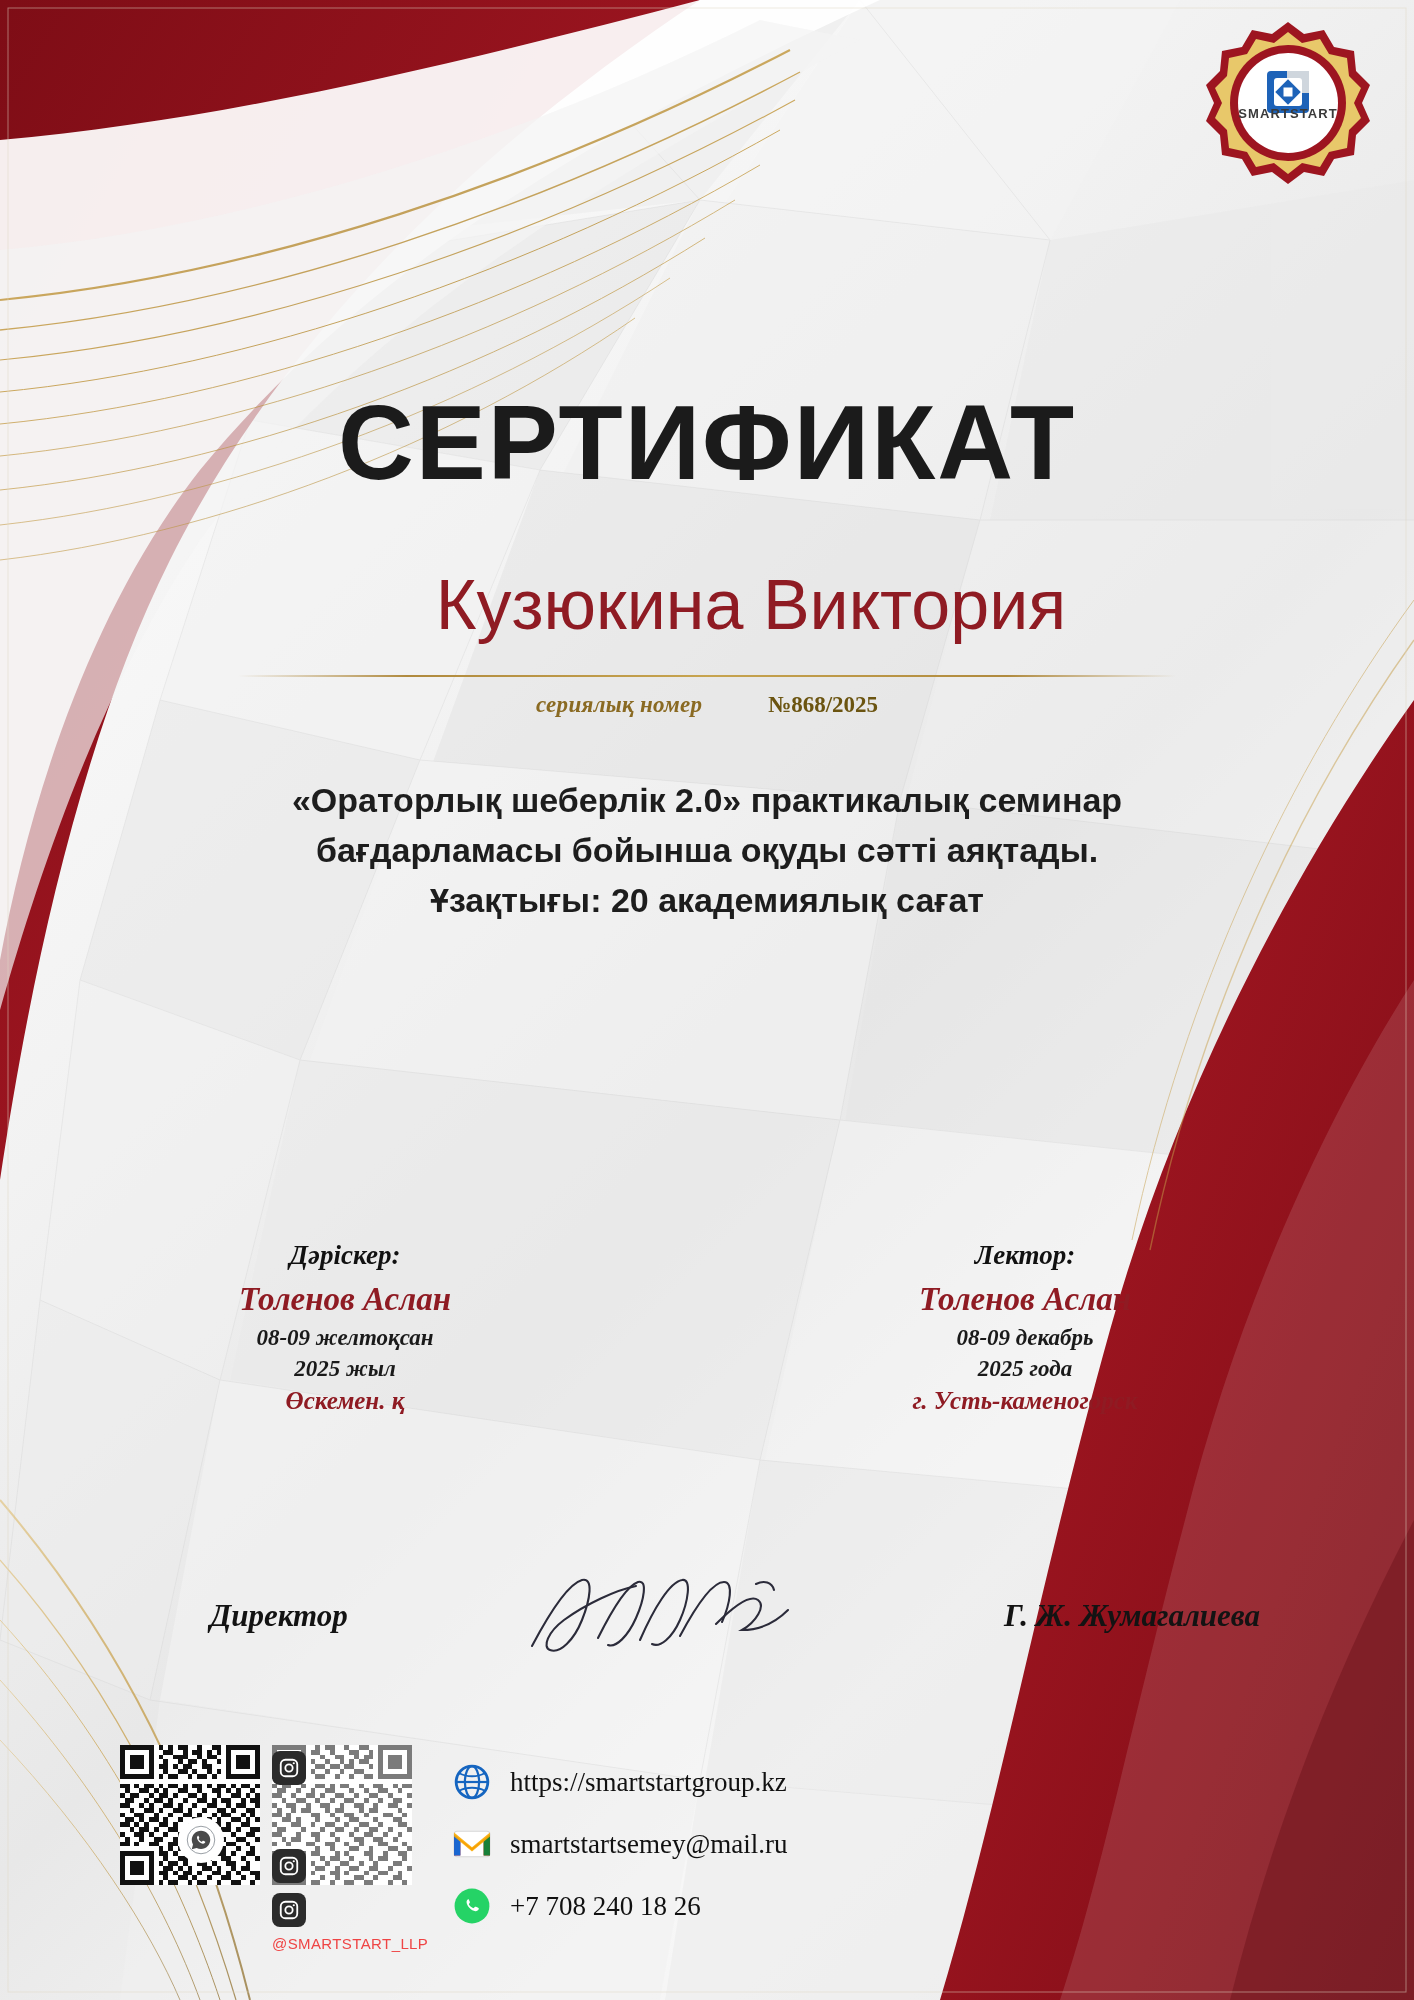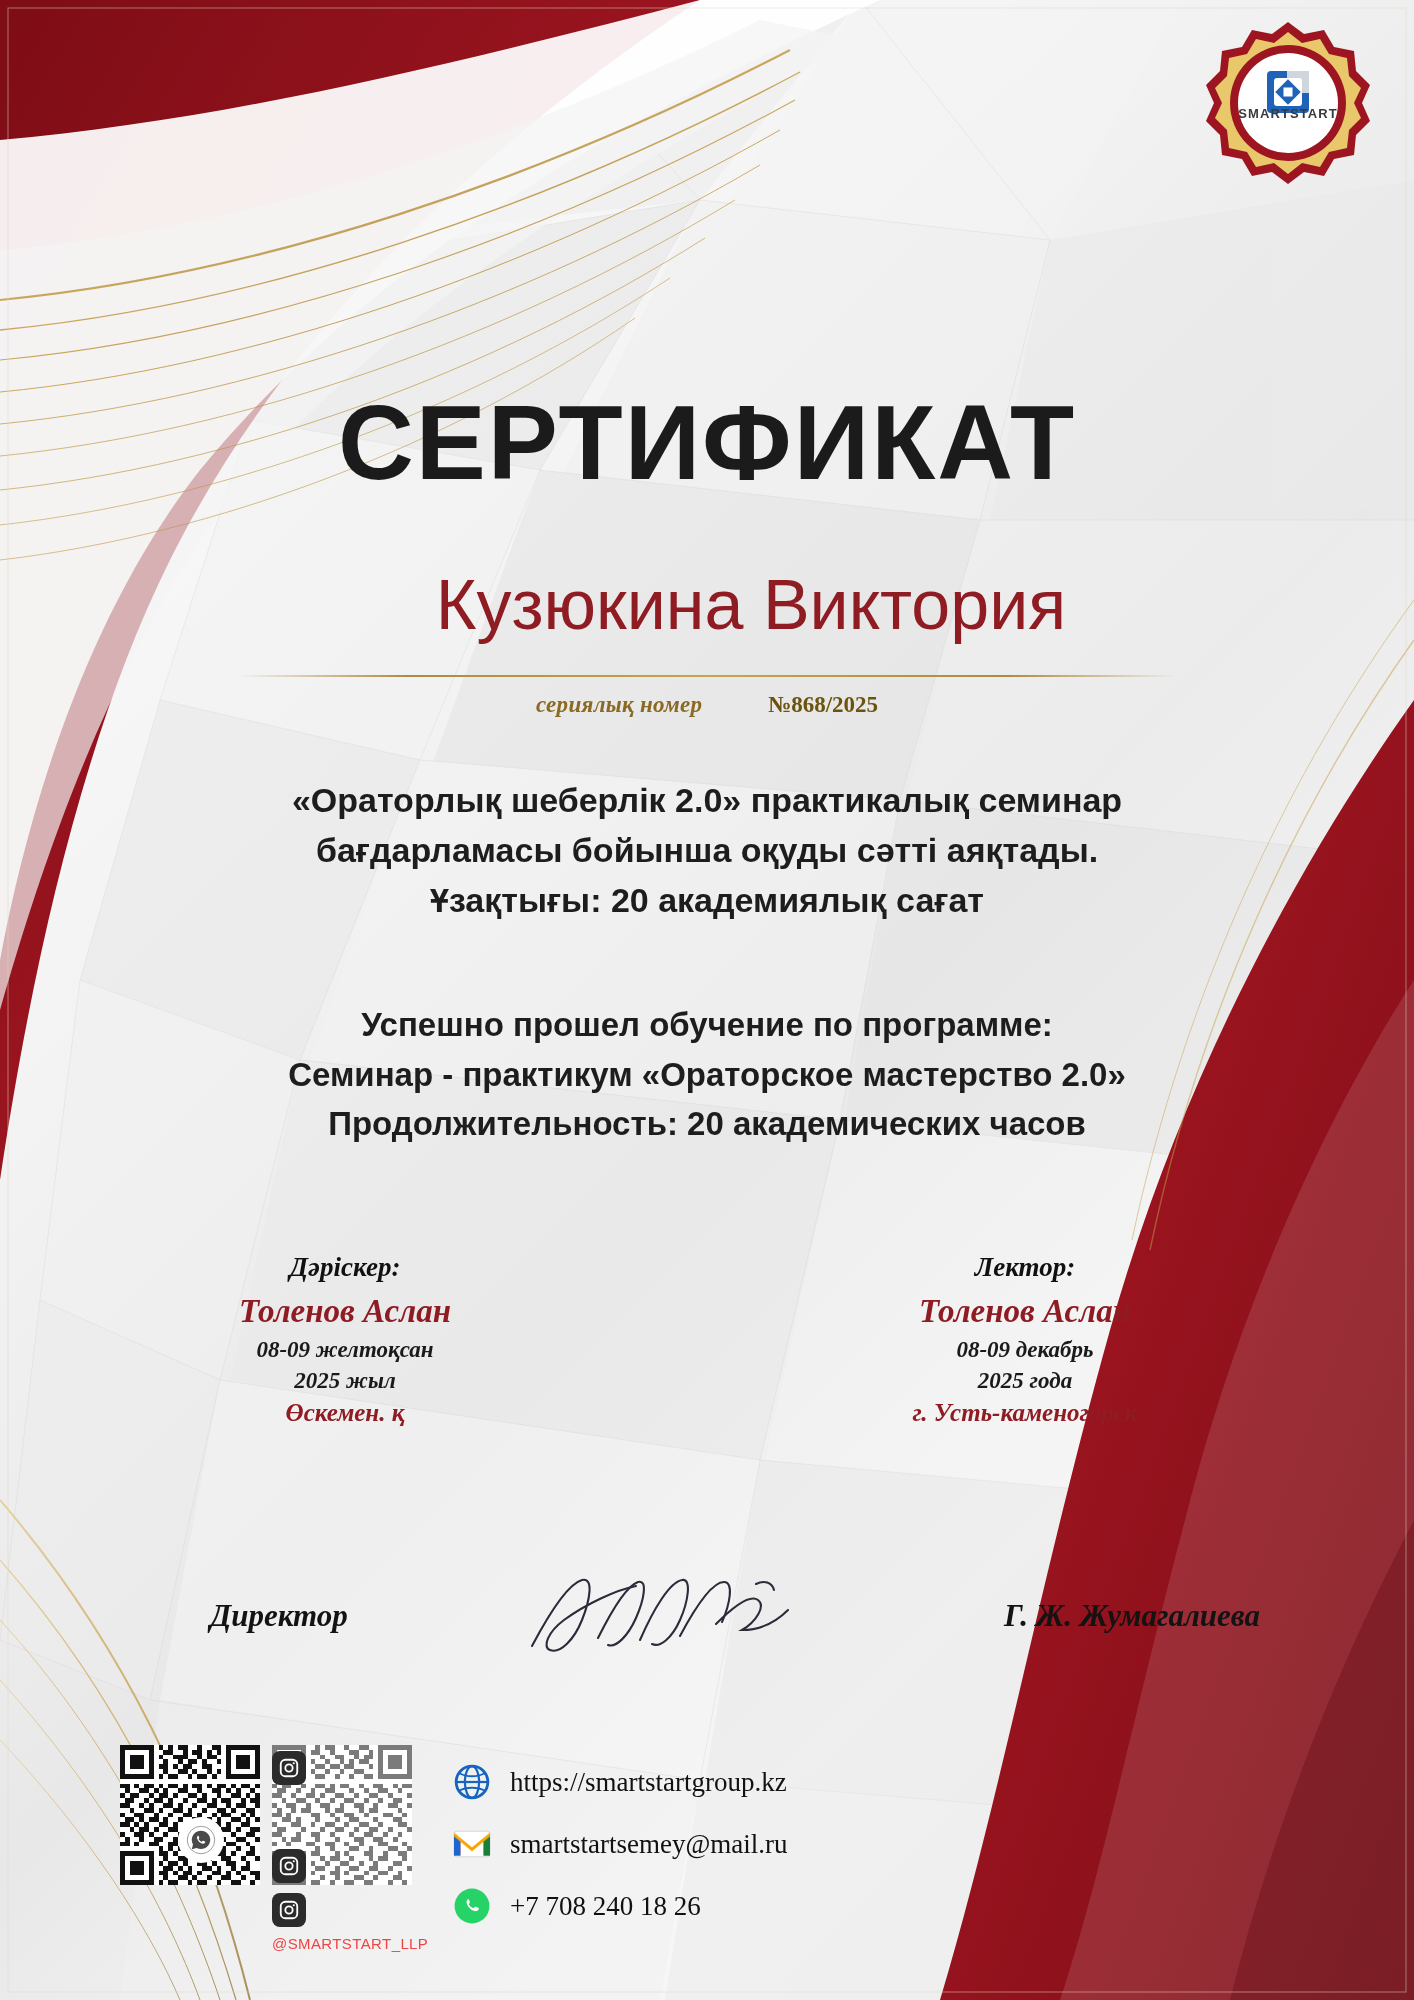--- a/index.html
+++ b/index.html
@@ -157,21 +157,20 @@
   }
   .lect-col.kz { left: 130px; }
   .lect-col.ru { left: 810px; }
 
   .lect-role {
     font-size: 27px;
     font-weight: bold;
     font-style: italic;
     color: #111;
     margin-bottom: 10px;
-    margin-top: 12px;
   }
   .lect-name {
     font-size: 33px;
     font-weight: bold;
     font-style: italic;
     color: #8f1b23;
     margin-bottom: 7px;
   }
   .lect-line {
     font-size: 23px;
@@ -442,25 +441,20 @@
       <span class="serial-label">сериялық номер</span>
       <span class="serial-value">№868/2025</span>
     </div>
 
     <div class="block-kz">
       <div>«Ораторлық шеберлік 2.0» практикалық семинар</div>
       <div>бағдарламасы бойынша оқуды сәтті аяқтады.</div>
       <div>Ұзақтығы: 20 академиялық сағат</div>
     </div>
 
-    <div class="block-ru">
-      <div>Успешно прошел обучение по программе:</div>
-      <div>Семинар - практикум «Ораторское мастерство 2.0»</div>
-      <div>Продолжительность: 20 академических часов</div>
-    </div>
 
     <div class="lect-col kz">
       <div class="lect-role">Дәріскер:</div>
       <div class="lect-name">Толенов  Аслан</div>
       <div class="lect-line">08-09 желтоқсан</div>
       <div class="lect-line">2025 жыл</div>
       <div class="lect-city">Өскемен. қ</div>
     </div>
 
     <div class="lect-col ru">

